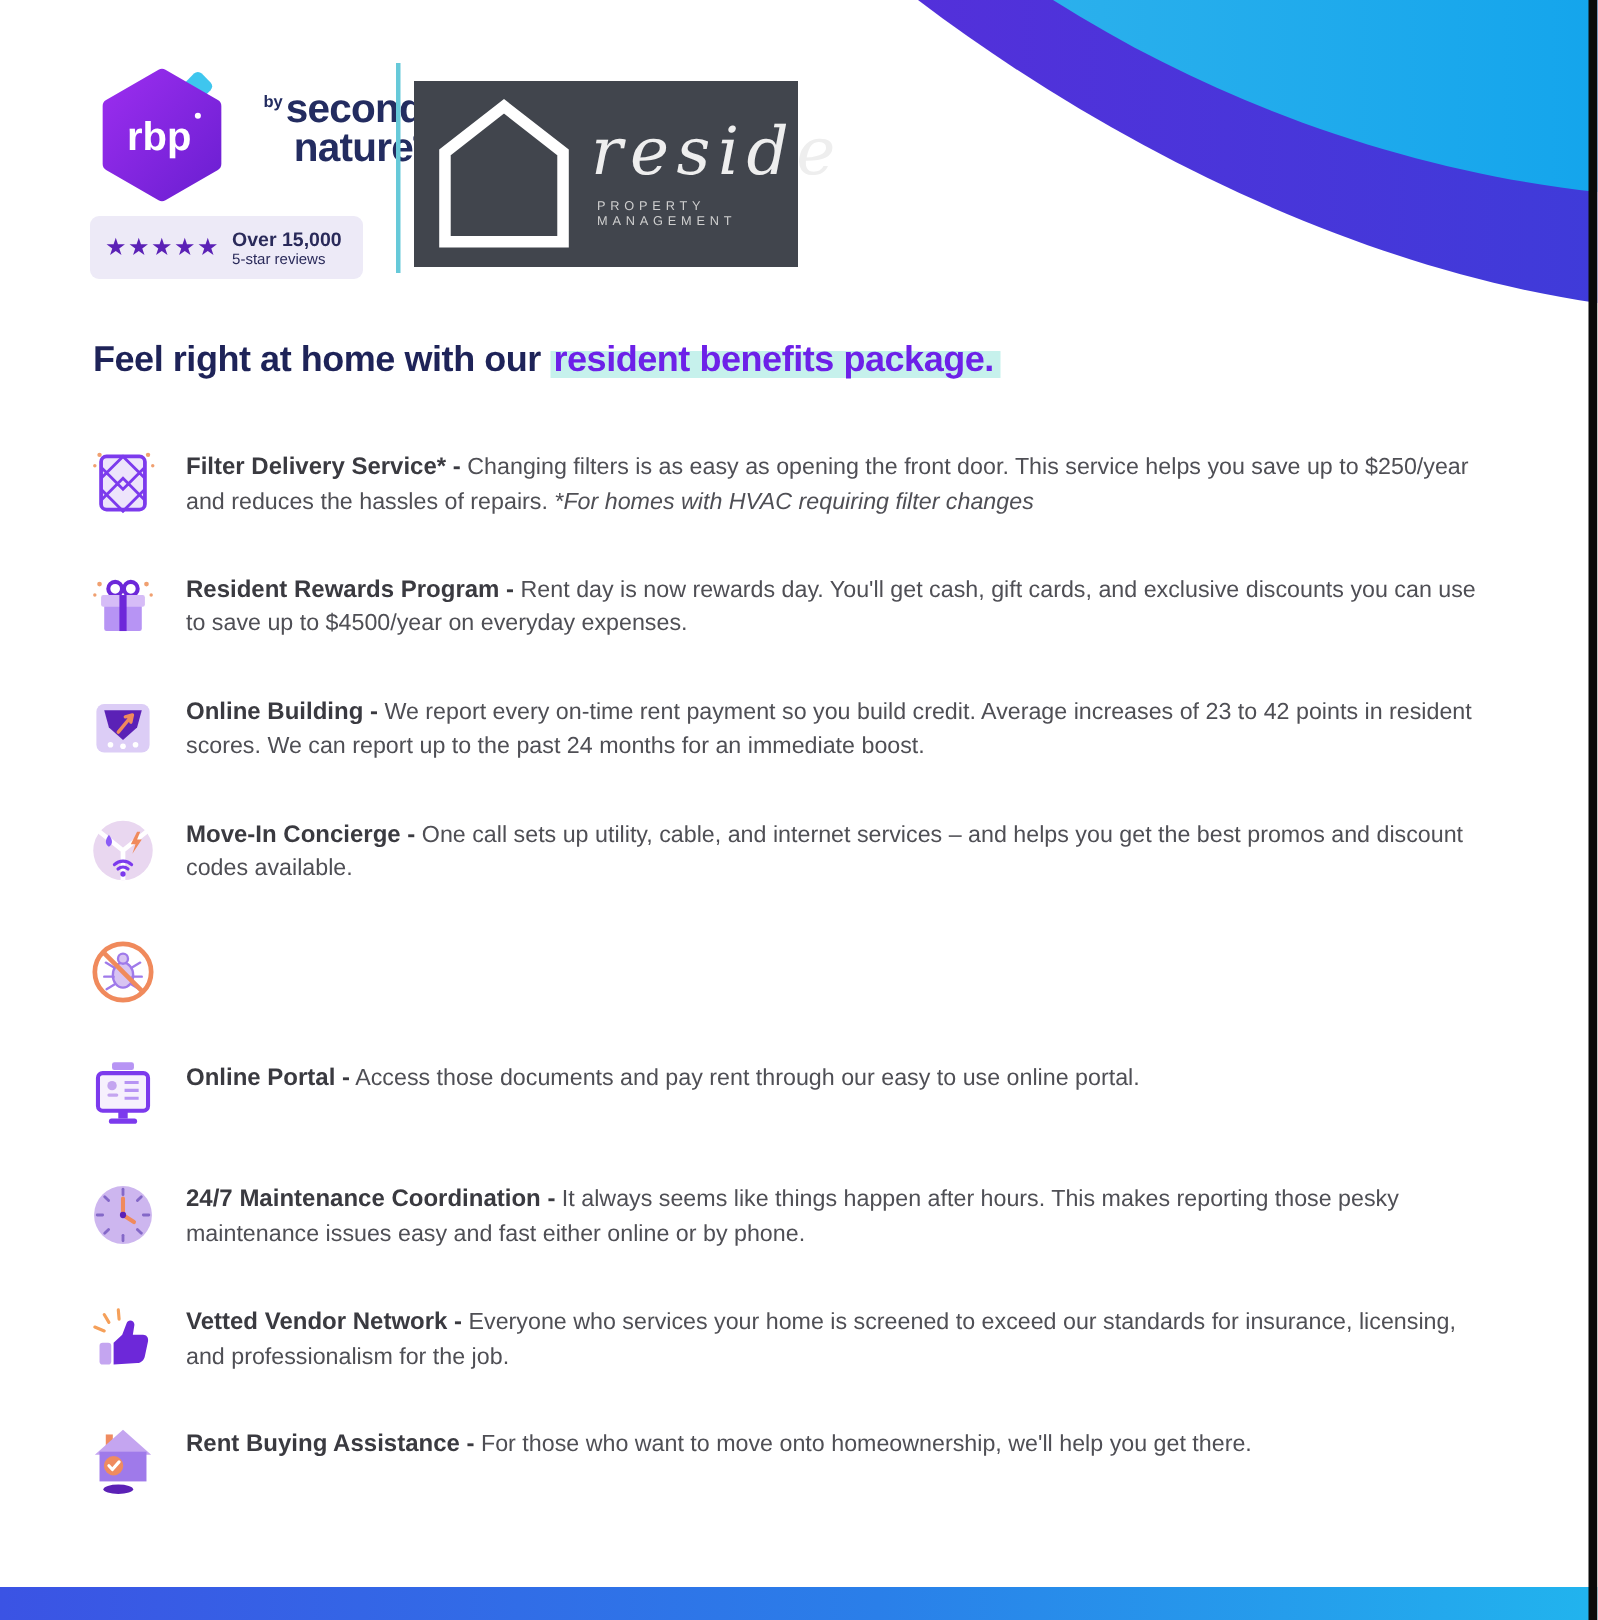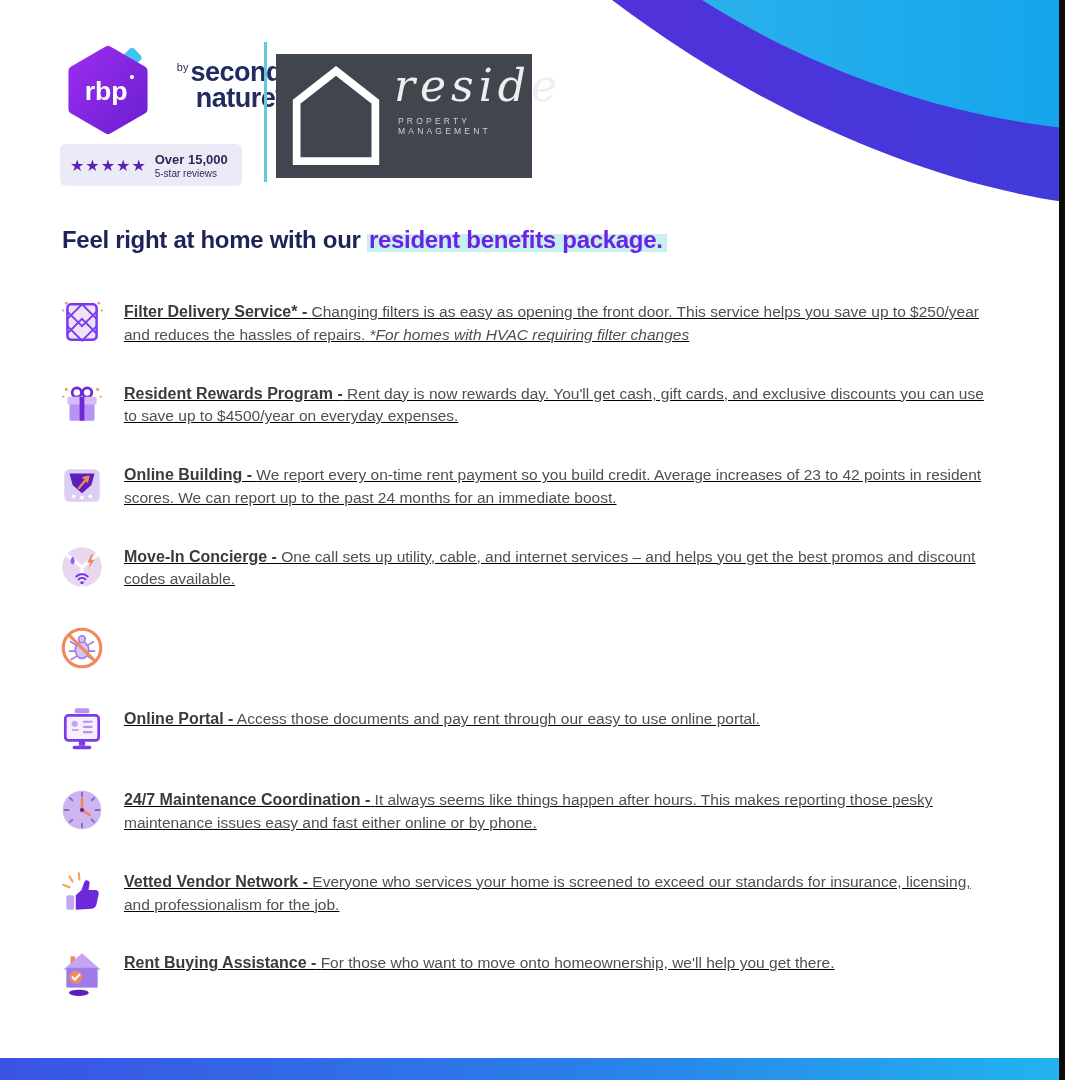--- a/index.html
+++ b/index.html
@@ -21,50 +21,50 @@
   .band-bottom { position: absolute; left: 0; bottom: 0; width: 1065px; height: 22px;
     background: linear-gradient(90deg, #3b53e4 0%, #2a7fe9 55%, #21b4ee 100%); }
 
   
   .header { position: absolute; top: 40px; left: 60px; width: 640px; height: 150px; }
 
   .rbp-badge { position: absolute; left: 2px; top: 4px; width: 92px; height: 92px; }
 
   .brand-text { position: absolute; left: 102px; top: 20px; width: 120px; text-align: right;
     color: #232c60; line-height: 0.95; }
-  .brand-text .by { font-size: 11px; font-weight: 400; vertical-align: 10px; margin-right: 2px; }
+  .brand-text .by { font-size: 11px; font-weight: 700; vertical-align: 10px; margin-right: 2px; }
   .brand-text .big { font-size: 27px; font-weight: 700; letter-spacing: -0.5px; }
   .brand-text .reg { font-size: 9px; vertical-align: 12px; }
 
   .reviews-pill { position: absolute; left: 0px; top: 104px; width: 182px; height: 42px;
     background: #edeaf7; border-radius: 6px; display: flex; align-items: center; padding: 0 10px; gap: 8px; }
   .reviews-pill .stars { color: #5b21b6; font-size: 16px; letter-spacing: 1px; white-space: nowrap; }
   .reviews-pill .rv-lines { color: #2a2a5a; }
   .reviews-pill .rv-1 { font-size: 13px; font-weight: 700; }
   .reviews-pill .rv-2 { font-size: 10px; margin-top: 1px; }
 
   .logo-divider { position: absolute; left: 204px; top: 2px; width: 3px; height: 140px; background: #66c9d9; }
 
   .reside-box { position: absolute; left: 216px; top: 14px; width: 256px; height: 124px;
-    background: #41454d; display: flex; padding: 10px 12px; }
+    background: #41454d; display: flex; align-items: center; padding: 10px 12px; }
   .reside-house { flex: 0 0 auto; }
   .reside-right { margin-left: 10px; }
   .reside-script { font-family: "DejaVu Serif", serif; font-style: italic; font-weight: 400;
     color: #eeeeee; font-size: 44px; letter-spacing: 5px; line-height: 1; }
   .reside-tagline { font-size: 8.5px; letter-spacing: 3.2px; color: #cfcfcf; margin-top: 8px; margin-left: 4px; }
 
   
   .headline { position: absolute; left: 62px; top: 226px; width: 950px;
     font-size: 24px; font-weight: 700; letter-spacing: -0.3px; color: #1e2358; }
   .headline .hl { color: #6d21e8;
     background: linear-gradient(#0000 30%, #c6f1ec 30%, #c6f1ec 96%, #0000 96%); padding: 0 4px 0 2px; }
 
   
   .benefits { position: absolute; left: 58px; top: 300px; width: 940px; }
-  .benefit { display: flex; align-items: flex-start; margin-bottom: 35px; text-decoration: underline; }
+  .benefit { display: flex; align-items: flex-start; margin-bottom: 35px; }
   .benefit .icon { flex: 0 0 48px; width: 48px; height: 48px; margin-right: 18px; margin-top: -2px; }
   .benefit .txt { max-width: 862px; font-size: 15.5px; line-height: 1.47; color: #4f4f55; }
   .benefit .ttl { font-weight: 700; color: #3a3a40; font-size: 16px; }
   .benefit .note { font-style: italic; color: #4f4f55; }
 </style>
 </head>
 <body>
 
 <svg class="wave-top" viewBox="0 0 1065 240" aria-hidden="true">
   <defs>

